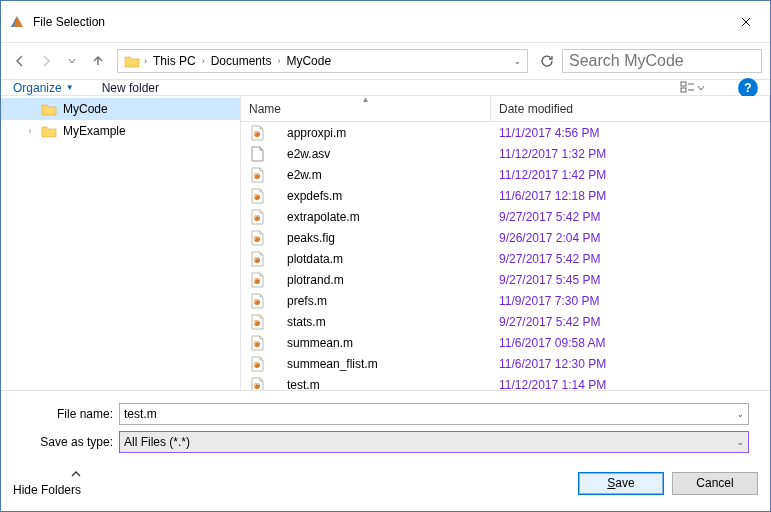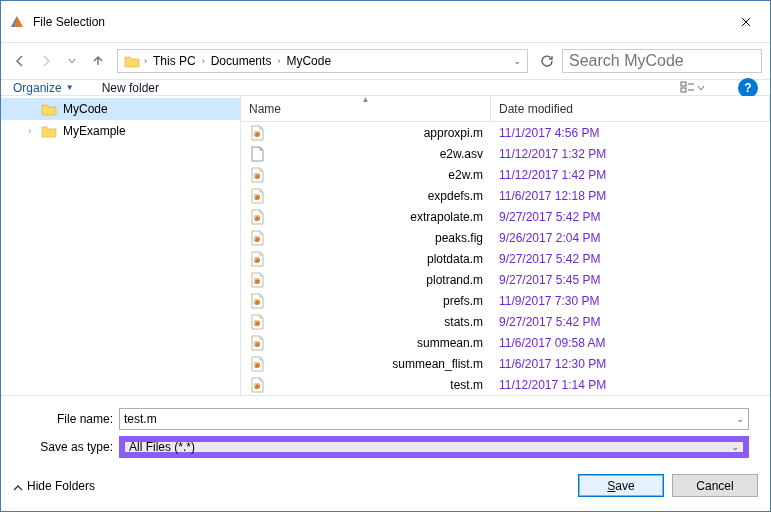--- a/index.html
+++ b/index.html
@@ -39,34 +39,34 @@
 .tree-item .exp { width: 10px; font-size: 9px; color: #888; text-align: center; }
 .tree-item .ficon { width: 16px; height: 14px; }
 
 .list { flex: 1; overflow-y: auto; position: relative; }
 .list-header { display: flex; height: 26px; border-bottom: 1px solid #e5e5e5; font-size: 12px; color: #333; position: sticky; top: 0; background: #fff; }
 .list-header .col { display: flex; align-items: center; padding: 0 8px; border-right: 1px solid #e5e5e5; position: relative; }
 .list-header .col .sort { font-size: 8px; position: absolute; left: 50%; top: -1px; transform: translateX(-50%); color: #888; }
 .col-name { width: 250px; }
 .col-date { flex: 1; }
 .list-row { display: flex; height: 21px; font-size: 12px; align-items: center; cursor: pointer; }
-.list-row .cell { padding: 0 8px; display: flex; align-items: center; gap: 6px; justify-content: space-between; }
+.list-row .cell { padding: 0 8px; display: flex; align-items: center; gap: 22px; }
 .list-row .cell.col-name { width: 250px; }
 .list-row .cell.col-date { flex: 1; color: #6d28d9; }
 .fileicon { width: 16px; height: 16px; flex-shrink: 0; }
 
 .inputs { padding: 12px 21px 6px 12px; display: grid; grid-template-columns: 100px 1fr; gap: 6px 6px; align-items: center; }
 .inputs label { font-size: 12px; text-align: right; }
 .inputs .field { height: 22px; border: 1px solid #abadb3; font-size: 12px; padding: 0 4px; display: flex; align-items: center; background: #fff; }
 .inputs input { border: none; outline: none; flex: 1; font-size: 12px; }
-.inputs .combo { background: #eaeaea; border: 6px solid #8b5cf6; height: 22px; display: flex; align-items: center; padding: 0 4px; font-size: 12px; }
+.inputs .combo { background: #eaeaea; border: 1px solid #8b5cf6; height: 22px; display: flex; align-items: center; padding: 0 4px; font-size: 12px; }
 .inputs .dd2 { margin-left: auto; font-size: 9px; color: #555; }
 
 .buttons { display: flex; align-items: center; padding: 10px 12px 14px 12px; gap: 8px; }
-.hide-folders { font-size: 12px; cursor: pointer; display: flex; align-items: flex-end; gap: 4px; }
+.hide-folders { font-size: 12px; cursor: pointer; display: flex; align-items: flex-end; gap: 4px; flex-direction: column; }
 .buttons .flex { flex: 1; }
 .btn { width: 86px; height: 23px; border: 1px solid #adadad; background: #e1e1e1; font-size: 12px; cursor: pointer; display: flex; align-items: center; justify-content: center; }
 .btn.primary { border: 1px solid #0078d7; background: #e5f1fb; box-shadow: inset 0 0 0 1px #7eb4ea; }
 
 
 svg { display: block; }
 </style>
 </head>
 <body>
 

